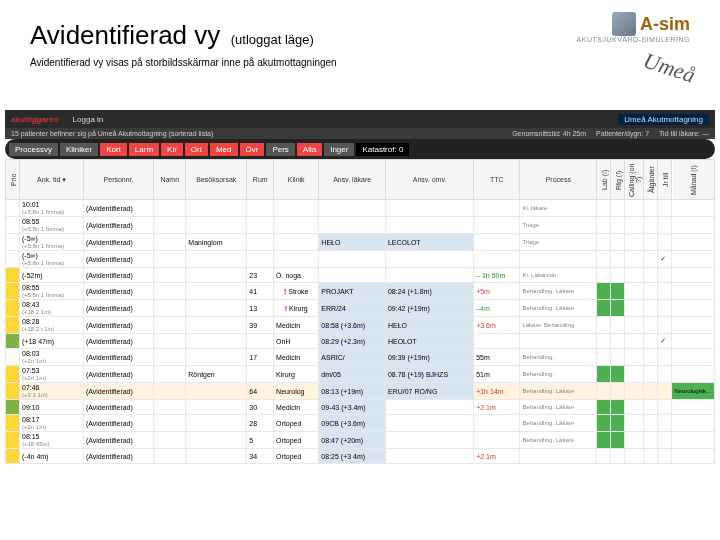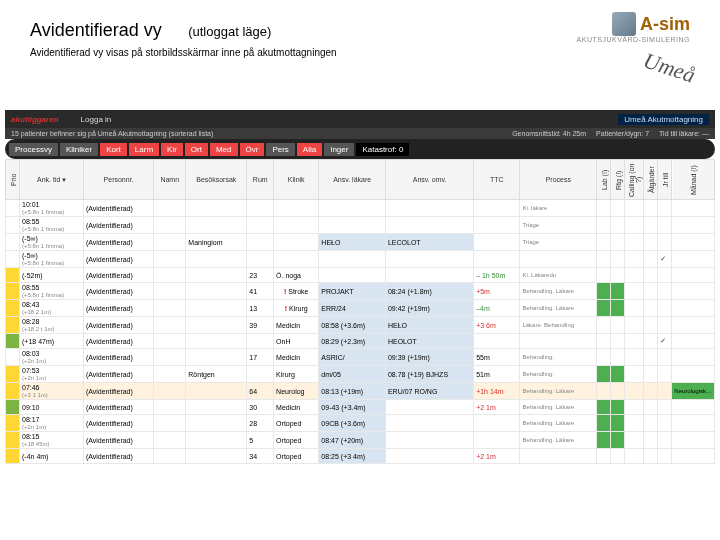--- a/index.html
+++ b/index.html
@@ -1,32 +1,32 @@
 <!DOCTYPE html>
 <html><head>
 <meta charset="utf-8">
 <style>
   * { margin: 0; padding: 0; box-sizing: border-box; }
   body { width: 720px; height: 540px; font-family: Arial, sans-serif; background: #fff; position: relative; overflow: hidden; }
   
   .slide-header { padding: 20px 30px 10px; }
-  .slide-title { font-size: 18px; font-weight: normal; display: inline; text-align: right; }
-  .slide-subtitle { font-size: 13px; display: inline; margin-left: 22px; }
+  .slide-title { font-size: 26px; font-weight: normal; display: inline; text-align: right; }
+  .slide-subtitle { font-size: 13px; display: inline; margin-left: 6px; }
   .slide-desc { font-size: 10px; margin-top: 6px; }
   
   .logo-brand { position: absolute; top: 12px; right: 30px; text-align: right; }
   .logo-brand .icon { display: inline-block; width: 24px; height: 24px; background: linear-gradient(135deg, #99aabb, #667788); border-radius: 3px; vertical-align: middle; }
   .logo-brand .text-main { font-size: 18px; font-weight: bold; color: #a16207; display: inline; vertical-align: middle; }
   .logo-brand .text-sub { font-size: 7px; color: #888; letter-spacing: 0.5px; display: block; }
   
   .badge-umea { position: absolute; top: 55px; right: 24px; font-size: 22px; font-style: italic; color: #555; transform: rotate(18deg); font-family: Georgia, serif; }
   
   .app-screenshot { position: absolute; left: 5px; right: 5px; top: 110px; bottom: 5px; background: #fff; font-size: 8px; }
   
-  .app-topbar { height: 18px; background: #2a2a2a; color: #ddd; display: flex; align-items: center; padding: 0 6px; gap: 22px; }
+  .app-topbar { height: 18px; background: #2a2a2a; color: #ddd; display: flex; align-items: center; padding: 0 6px; gap: 14px; }
   .app-topbar .brand { font-style: italic; color: #cc3333; font-weight: bold; }
   .app-status-right { margin-left: auto; background: #002244; color: #cde; padding: 1px 6px; }
   
   .app-infoline { background: #3a3a3a; color: #ccc; padding: 2px 6px; font-size: 7px; display:flex; }
   .app-infoline .right-info { margin-left:auto; display:flex; gap:10px; }
   .app-infoline .right-info span { white-space: nowrap; }
   
   .app-tabs { height: 20px; background: #222; display: flex; align-items: center; padding: 0 4px; gap: 2px; border-radius: 10px; }
   .app-tabs .tab { color: #fff; padding: 2px 6px; font-size: 8px; }
   .app-tabs .tab.gray { background: #555; }

